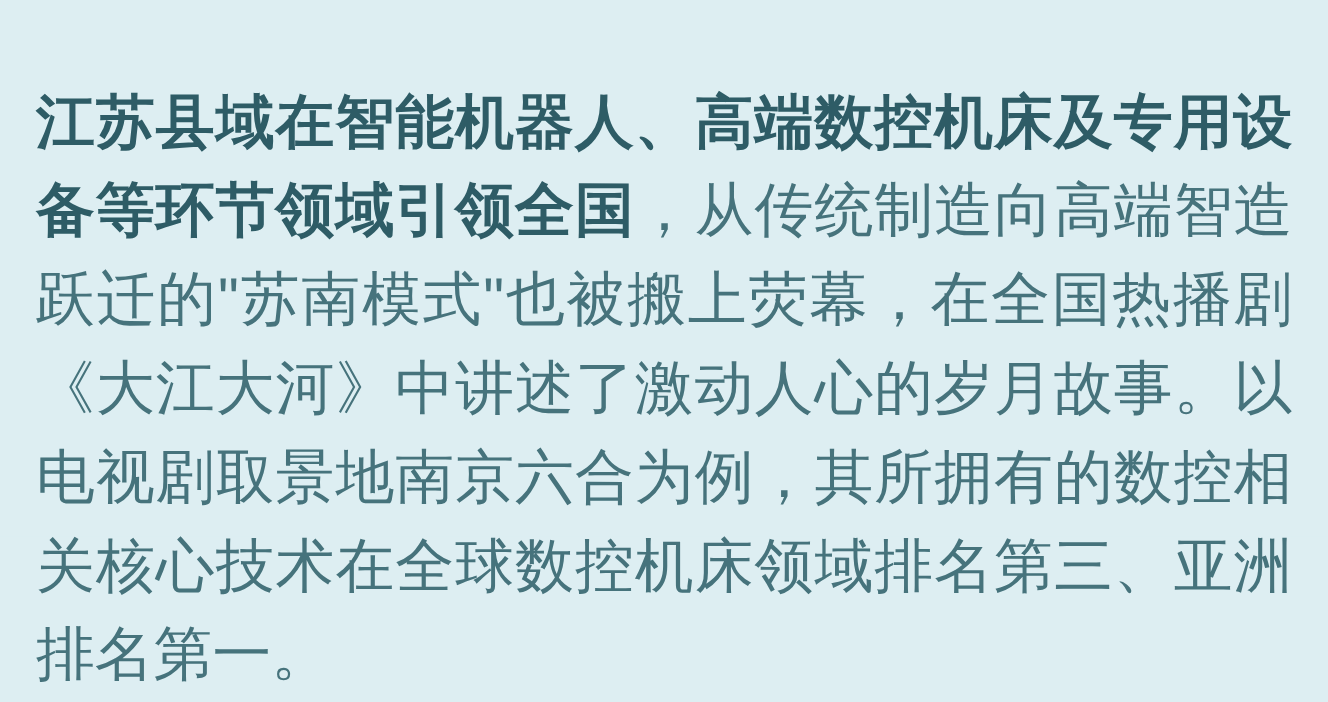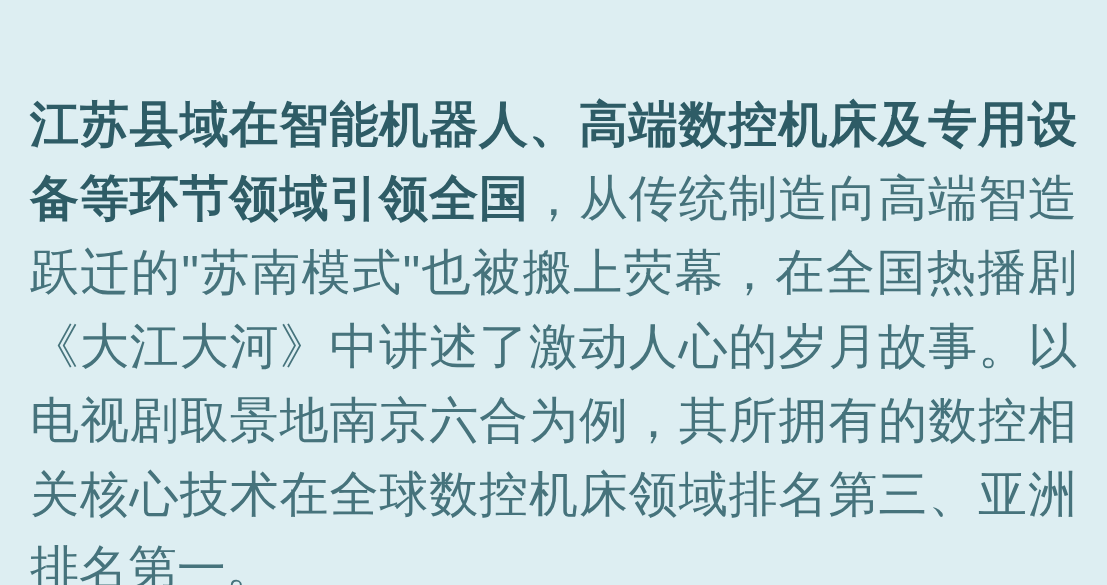--- a/index.html
+++ b/index.html
@@ -12,21 +12,21 @@
     background: #ddeef2;
     font-family: "Liberation Sans", sans-serif;
     overflow: hidden;
   }
   .page {
     position: relative;
     width: 1107px;
     height: 447px;
     background: #ddeef2;
     box-sizing: border-box;
-    padding: 38px 30px 0 30px;
+    padding: 16px 30px 0 30px;
   }
   .article {
     font-size: 49px;
     line-height: 74px;
     letter-spacing: 0px;
     color: #3e6b74;
     text-align: justify;
     text-justify: inter-ideograph;
   }
   .lead {

